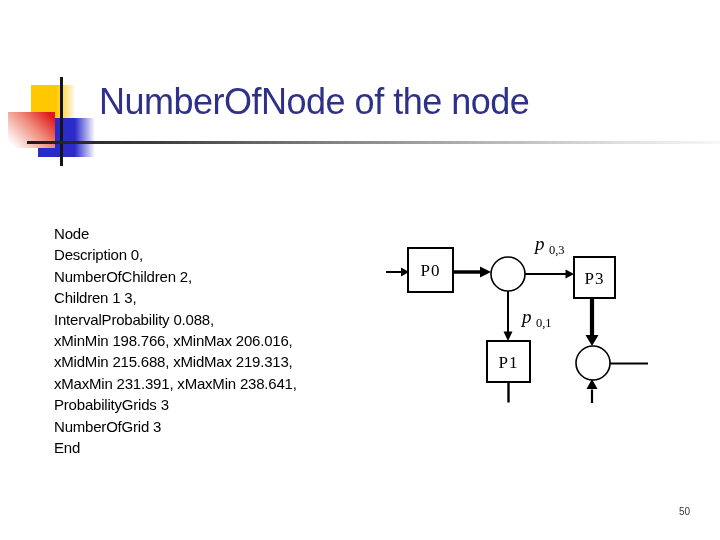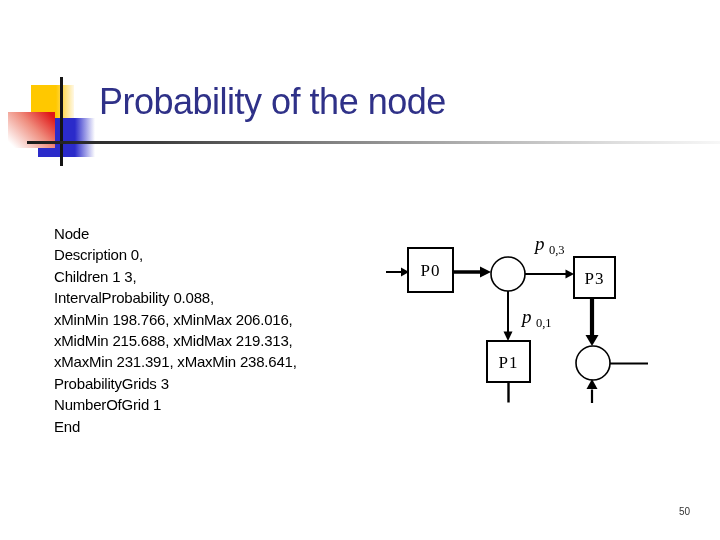--- a/index.html
+++ b/index.html
@@ -68,32 +68,33 @@
 
 <div class="slide">
 
   <div class="sq sq-yellow"></div>
   <div class="sq sq-blue-main"></div>
   <div class="sq sq-blue-small"></div>
   <div class="sq sq-red"></div>
   <div class="cross-v"></div>
   <div class="rule-h"></div>
 
-  <div class="title">Probability of the node</div>
+  <div class="title">NumberOfNode of the node</div>
 
   <div class="body-block">
     <div>Node</div>
     <div>Description 0,</div>
+    <div>NumberOfChildren 2,</div>
     <div>Children 1 3,</div>
     <div>IntervalProbability 0.088,</div>
     <div>xMinMin 198.766, xMinMax 206.016,</div>
     <div>xMidMin 215.688, xMidMax 219.313,</div>
     <div>xMaxMin 231.391, xMaxMin 238.641,</div>
     <div>ProbabilityGrids 3</div>
-    <div>NumberOfGrid 1</div>
+    <div>NumberOfGrid 3</div>
     <div>End</div>
   </div>
 
   <svg class="diagram" width="280" height="185" viewBox="0 0 280 185">
 
     <line x1="6" y1="47" x2="21" y2="47" stroke="#000" stroke-width="2"></line>
     <polygon points="21,42.5 29,47 21,51.5" fill="#000"></polygon>
 
     <rect x="28" y="23" width="45" height="44" fill="#fff" stroke="#000" stroke-width="2"></rect>
     <text class="node-label" x="50.5" y="51" text-anchor="middle">P0</text>

